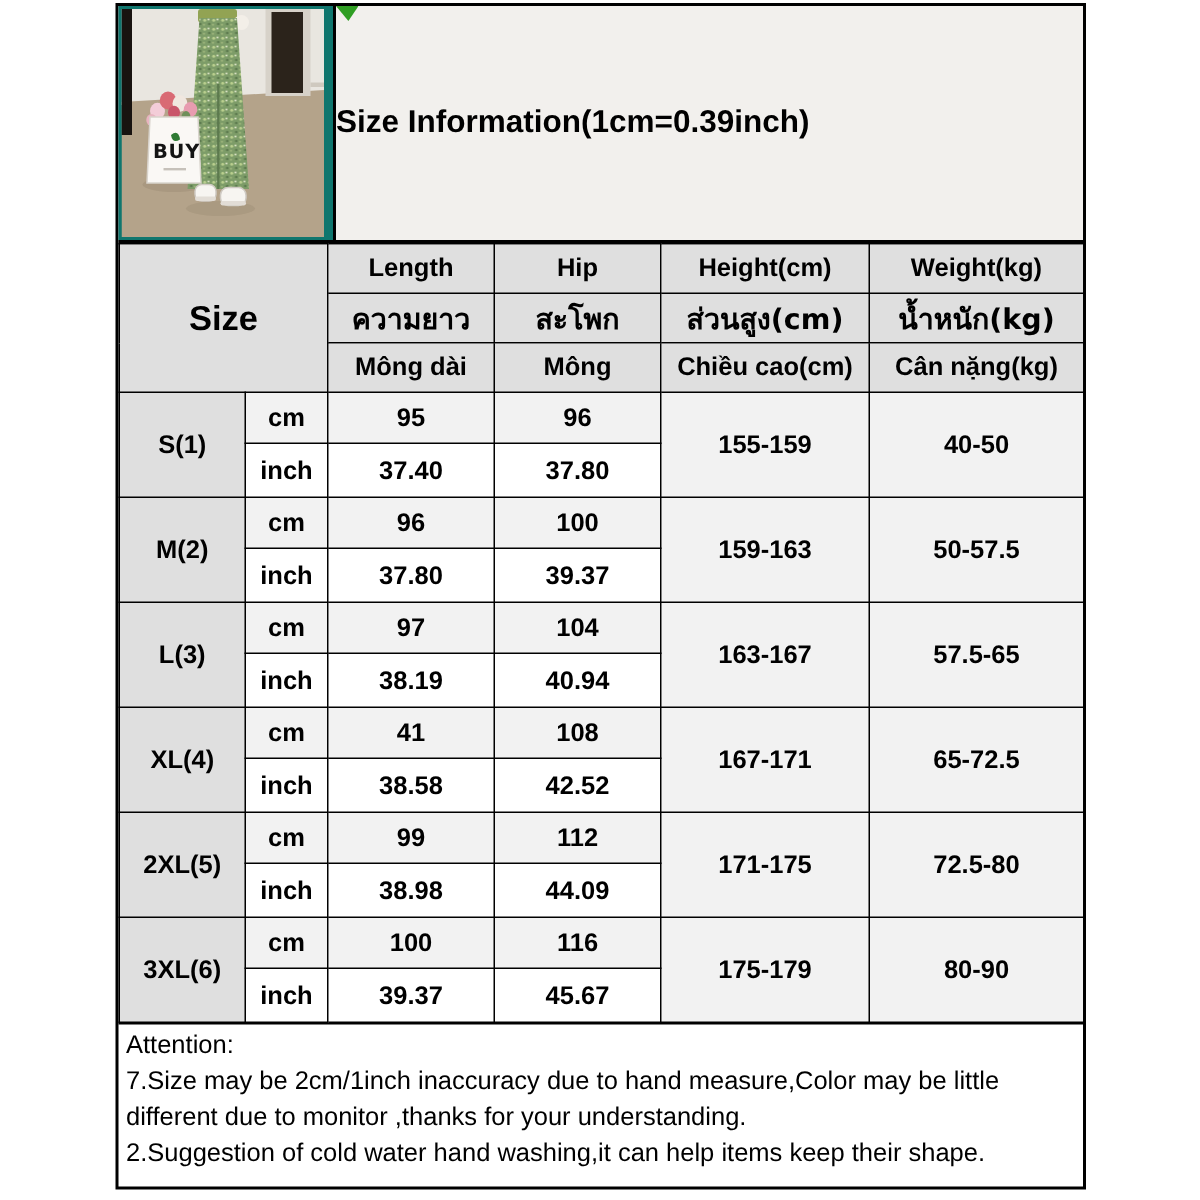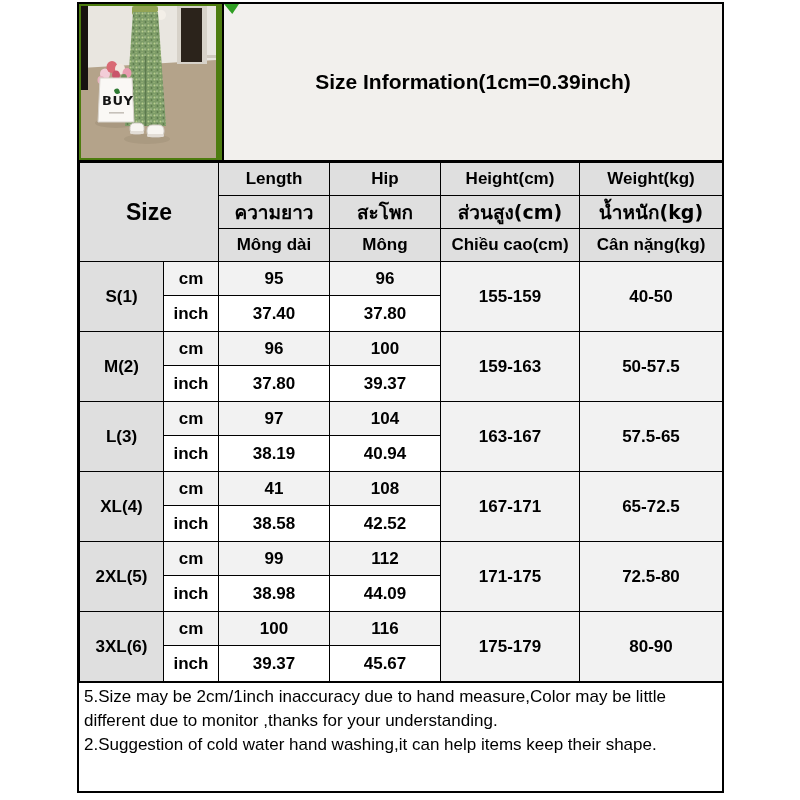--- a/index.html
+++ b/index.html
@@ -1,23 +1,23 @@
 <!DOCTYPE html>
 <html><head>
 <meta charset="utf-8">
 <style>
   html,body{margin:0;padding:0;background:#ffffff;}
   body{width:800px;height:800px;position:relative;font-family:"Liberation Sans",sans-serif;color:#000;}
   .sheet{position:absolute;left:77px;top:2px;width:647px;box-sizing:border-box;border:2px solid #000;background:#fff;}
 
   
   .top-section{display:flex;height:156px;border-bottom:2px solid #000;}
-  .photo-cell{width:139px;flex:0 0 139px;border-right:2px solid #000;background:#4d7c0f;padding:2px;box-sizing:content-box;}
+  .photo-cell{width:139px;flex:0 0 139px;border-right:2px solid #000;background:#0f766e;padding:2px;box-sizing:content-box;}
   .photo-cell svg{display:block;width:135px;height:152px;}
-  .title-cell{flex:1;background:#f2f0ed;position:relative;display:flex;flex-direction:column;align-items:center;justify-content:center;gap:9px;text-align:center;}
+  .title-cell{flex:1;background:#f2f0ed;position:relative;display:flex;flex-direction:column;align-items:flex-start;justify-content:center;gap:9px;text-align:center;}
   .corner-marker{position:absolute;top:0;left:0;width:15px;height:10px;background:#2f9e23;clip-path:polygon(0 0,100% 0,55% 100%);}
   .t1{font-size:21px;font-weight:bold;}
   .t2{font-size:19px;font-weight:bold;font-family:"DejaVu Sans",sans-serif;}
   .t3{font-size:20px;font-weight:bold;}
 
   
   table{border-collapse:collapse;table-layout:fixed;width:643px;}
   td,th{border:1px solid #000;text-align:center;vertical-align:middle;padding:0;font-weight:bold;font-size:17px;overflow:hidden;}
   tr.hrow{height:33px;}
   tr.cmrow{height:34px;}
@@ -210,17 +210,18 @@
     </tr>
     <tr class="inchrow">
       <td class="white">inch</td>
       <td class="white">39.37</td>
       <td class="white">45.67</td>
     </tr>
   </tbody>
     </table>
 
   <div class="attention">
-    <div>5.Size may be 2cm/1inch inaccuracy due to hand measure,Color may be little different due to monitor ,thanks for your understanding.</div>
+    <div>Attention:</div>
+    <div>7.Size may be 2cm/1inch inaccuracy due to hand measure,Color may be little different due to monitor ,thanks for your understanding.</div>
     <div>2.Suggestion of cold water hand washing,it can help items keep their shape.</div>
   </div>
 
 </div>
 
 </body></html>

